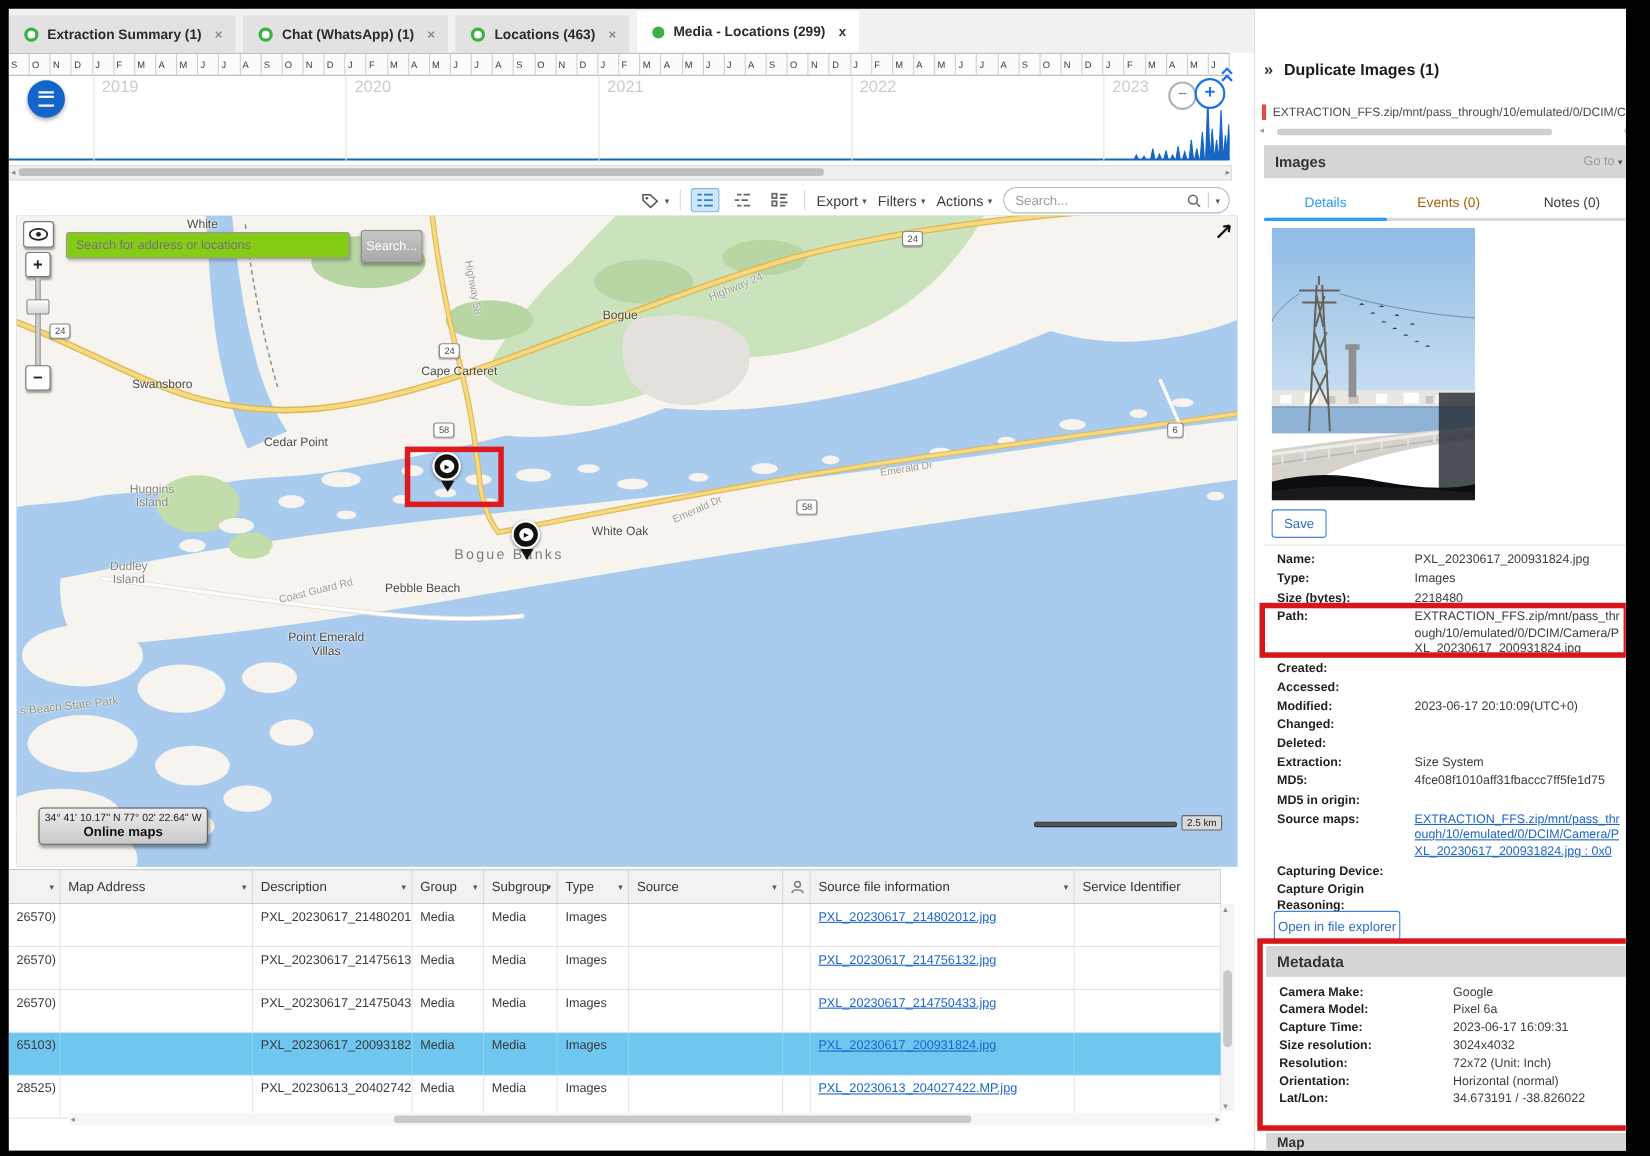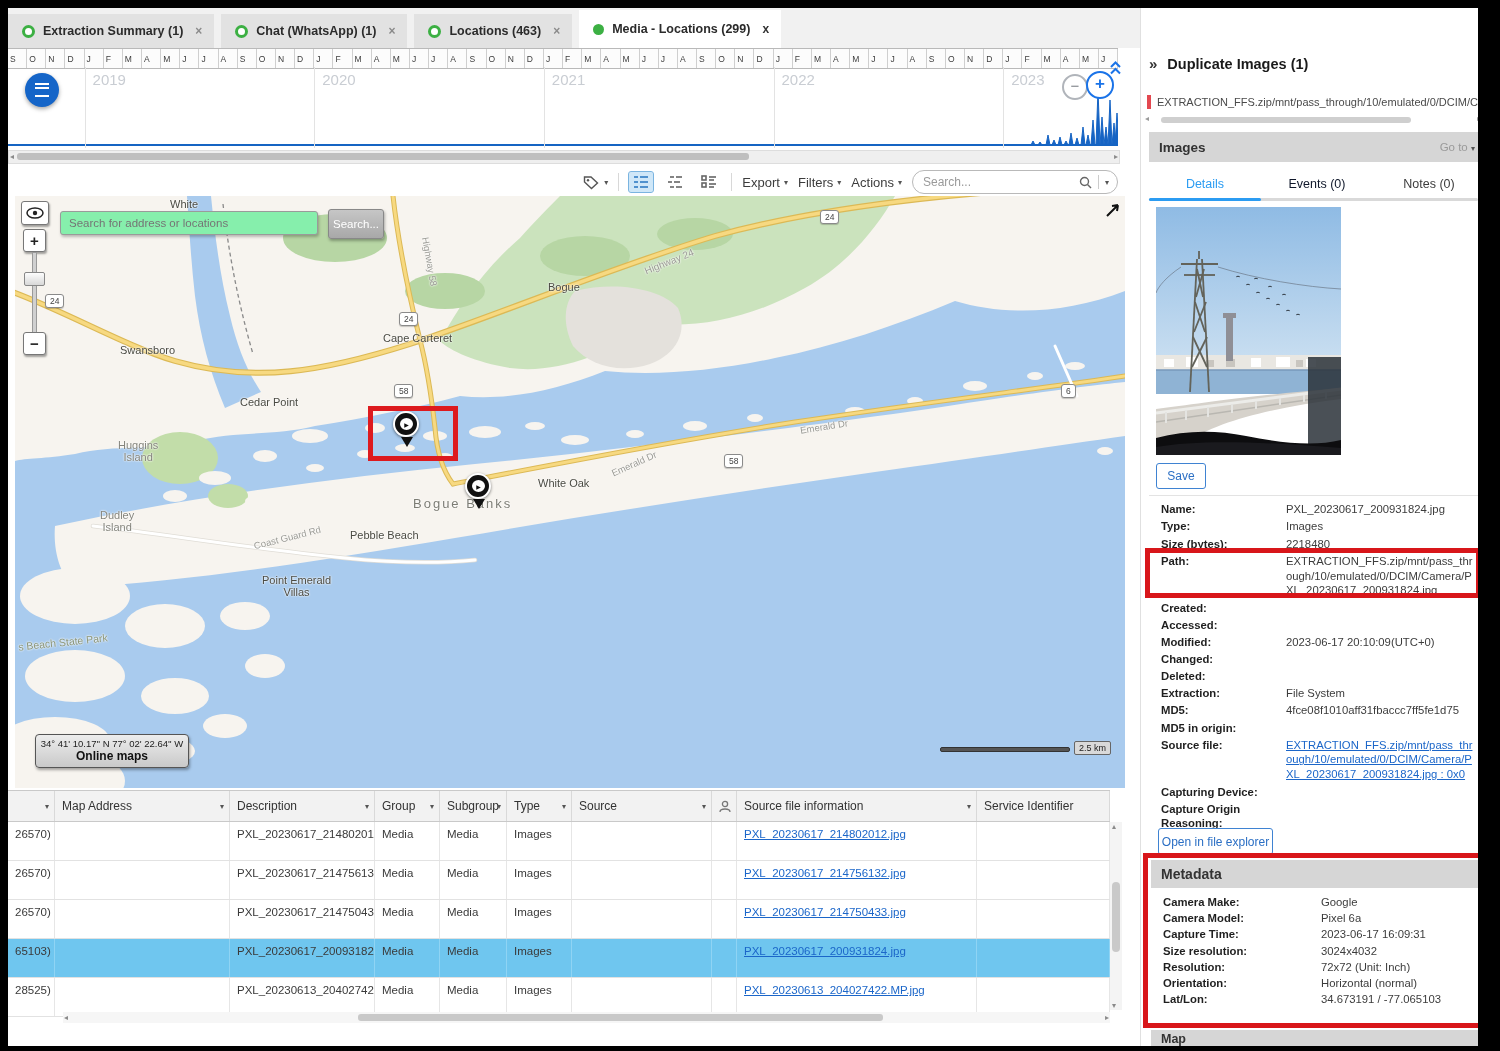--- a/index.html
+++ b/index.html
@@ -45,21 +45,21 @@
   
   #map{position:absolute;left:7px;top:188px;width:1110px;height:592px;background:#a9cbee;overflow:hidden;}
   #map-layers{position:absolute;left:0;top:0;width:100%;height:100%;}
   .map-label{position:absolute;font-size:11px;color:#4a4a42;text-shadow:0 0 2px #fff,0 0 2px #fff;white-space:nowrap;pointer-events:none;}
   .route-badge{position:absolute;background:#fff;border:1px solid #8a8a8a;border-radius:3px;font-size:8.5px;color:#444;padding:1px 4px;box-shadow:0 1px 1px rgba(0,0,0,.2);}
   .marker{position:absolute;width:28px;height:40px;cursor:pointer;}
   .marker-head{width:22px;height:22px;border-radius:50%;background:#111;border:2px solid #fff;box-shadow:0 1px 3px rgba(0,0,0,.5);display:flex;align-items:center;justify-content:center;}
   .marker-inner{width:12px;height:12px;border-radius:50%;background:#fff;display:flex;align-items:center;justify-content:center;font-size:6px;color:#111;padding-left:1px;}
   .marker-tail{width:0;height:0;border-left:6px solid transparent;border-right:6px solid transparent;border-top:10px solid #111;margin:0 auto;}
   .red-rect{position:absolute;border:5px solid #dd1a1e;pointer-events:none;z-index:30;}
-  #map-search{position:absolute;left:45px;top:15px;width:258px;height:24px;border:1px solid #9a9a9a;border-radius:3px;background:#86efac;font-size:11.5px;color:#444;padding:0 8px;box-sizing:border-box;outline:none;box-shadow:1px 2px 3px rgba(0,0,0,.25);}
+  #map-search{position:absolute;left:45px;top:15px;width:258px;height:24px;border:1px solid #9a9a9a;border-radius:3px;background:#84cc16;font-size:11.5px;color:#444;padding:0 8px;box-sizing:border-box;outline:none;box-shadow:1px 2px 3px rgba(0,0,0,.25);}
   #map-search-btn{position:absolute;left:313px;top:13px;width:54px;height:28px;background:linear-gradient(#c6c6c6,#a8a8a8);border:1px solid #888;border-radius:3px;color:#fff;font-size:11.5px;display:flex;align-items:center;justify-content:center;box-shadow:1px 2px 3px rgba(0,0,0,.3);cursor:pointer;}
   .map-ctl{position:absolute;background:#fff;border:1px solid #777;border-radius:3px;box-shadow:1px 2px 2px rgba(0,0,0,.35);display:flex;align-items:center;justify-content:center;cursor:pointer;}
   #ctl-eye{left:6px;top:5px;width:26px;height:22px;}
   #ctl-plus{left:8px;top:33px;width:21px;height:21px;font-size:15px;font-weight:bold;color:#222;}
   #ctl-slider-track{position:absolute;left:17px;top:56px;width:3px;height:80px;background:#d0d0d0;border:1px solid #999;}
   #ctl-slider-thumb{position:absolute;left:9px;top:76px;width:19px;height:12px;background:linear-gradient(#fdfdfd,#d8d8d8);border:1px solid #888;border-radius:2px;cursor:pointer;}
   #ctl-minus{left:8px;top:136px;width:21px;height:21px;font-size:15px;font-weight:bold;color:#222;}
   #coords-box{position:absolute;left:20px;top:538px;width:152px;height:32px;background:linear-gradient(#ededed,#c9c9c9);border:1px solid #555;border-radius:4px;box-shadow:1px 2px 3px rgba(0,0,0,.35);text-align:center;cursor:pointer;}
   #coords-line{font-size:9.5px;color:#222;margin-top:3px;}
   #online-maps{font-size:12px;font-weight:bold;color:#111;}
@@ -93,21 +93,21 @@
   #rp-pathtext{font-size:11px;color:#4a4a4a;white-space:nowrap;overflow:hidden;}
   #rp-pathscroll{position:absolute;left:16px;top:108px;width:312px;height:8px;}
   #rp-paththumb{position:absolute;left:4px;top:1px;width:250px;height:6px;background:#cfcfcf;border-radius:3px;cursor:pointer;}
   .tiny-arrow{position:absolute;font-size:8px;color:#9a9a9a;top:-2px;}
   #rp-imghdr{position:absolute;left:8px;top:124px;width:336px;height:30px;background:#d6d6d6;display:flex;align-items:center;justify-content:space-between;padding:0 10px;box-sizing:border-box;}
   #rp-imghdr .t{font-size:13.5px;font-weight:bold;color:#333;}
   #rp-goto{font-size:11.5px;color:#9a9a9a;cursor:pointer;}
   #rp-tabs{position:absolute;left:8px;top:164px;width:336px;height:26px;display:flex;}
   .rp-tab{flex:1;text-align:center;font-size:12.5px;cursor:pointer;padding-top:5px;}
   .rp-tab.active{color:#2b9cf2;}
-  .rp-tab.disabled{color:#0f172a;}
+  .rp-tab.disabled{color:#a16207;}
   .rp-tab.plain{color:#3c3c3c;}
   #rp-tabline{position:absolute;left:8px;top:190px;width:329px;height:3px;background:#d9d9d9;border-radius:2px;}
   #rp-tabline-blue{position:absolute;left:0;top:0;width:112px;height:3px;background:#2b9cf2;border-radius:2px;}
   #thumb{position:absolute;left:15px;top:199px;width:185px;height:248px;overflow:hidden;}
   .btn-blue{position:absolute;background:#fff;border:1px solid #3f83d2;border-radius:3px;color:#2b6fc4;font-size:12px;display:flex;align-items:center;justify-content:center;cursor:pointer;}
   #save-btn{left:15px;top:455px;width:48px;height:24px;}
   #rp-divider{position:absolute;left:8px;top:487px;width:336px;height:1px;background:#e3e3e3;}
   #fields{position:absolute;left:0;top:494px;width:352px;}
   .frow{display:flex;padding-left:20px;margin-bottom:2.5px;position:relative;}
   .flabel{width:125px;min-width:125px;font-weight:bold;font-size:11.3px;color:#1f1f1f;line-height:14.5px;}
@@ -720,32 +720,32 @@
         <div class="frow">
           <span class="flabel">Changed:</span>
           <span class="fval"></span>
         </div>
         <div class="frow">
           <span class="flabel">Deleted:</span>
           <span class="fval"></span>
         </div>
         <div class="frow">
           <span class="flabel">Extraction:</span>
-          <span class="fval">File System</span>
+          <span class="fval">Size System</span>
         </div>
         <div class="frow">
           <span class="flabel">MD5:</span>
           <span class="fval">4fce08f1010aff31fbaccc7ff5fe1d75</span>
         </div>
         <div class="frow">
           <span class="flabel">MD5 in origin:</span>
           <span class="fval"></span>
         </div>
         <div class="frow">
-          <span class="flabel">Source file:</span>
+          <span class="flabel">Source maps:</span>
           <span class="fval flink">EXTRACTION_FFS.zip/mnt/pass_through/10/emulated/0/DCIM/Camera/PXL_20230617_200931824.jpg : 0x0</span>
         </div>
         <div class="frow">
           <span class="flabel">Capturing Device:</span>
           <span class="fval"></span>
         </div>
         <div class="frow">
           <span class="flabel">Capture Origin Reasoning:</span>
           <span class="fval"></span>
         </div>
@@ -774,19 +774,19 @@
         <div class="mrow">
           <span class="mlabel">Resolution:</span>
           <span class="mval">72x72 (Unit: Inch)</span>
         </div>
         <div class="mrow">
           <span class="mlabel">Orientation:</span>
           <span class="mval">Horizontal (normal)</span>
         </div>
         <div class="mrow">
           <span class="mlabel">Lat/Lon:</span>
-          <span class="mval">34.673191 / -77.065103</span>
+          <span class="mval">34.673191 / -38.826022</span>
         </div>
       </div>
     <div id="map-hdr">Map</div>
   </div>
 
 </div>
 
 </body></html>

